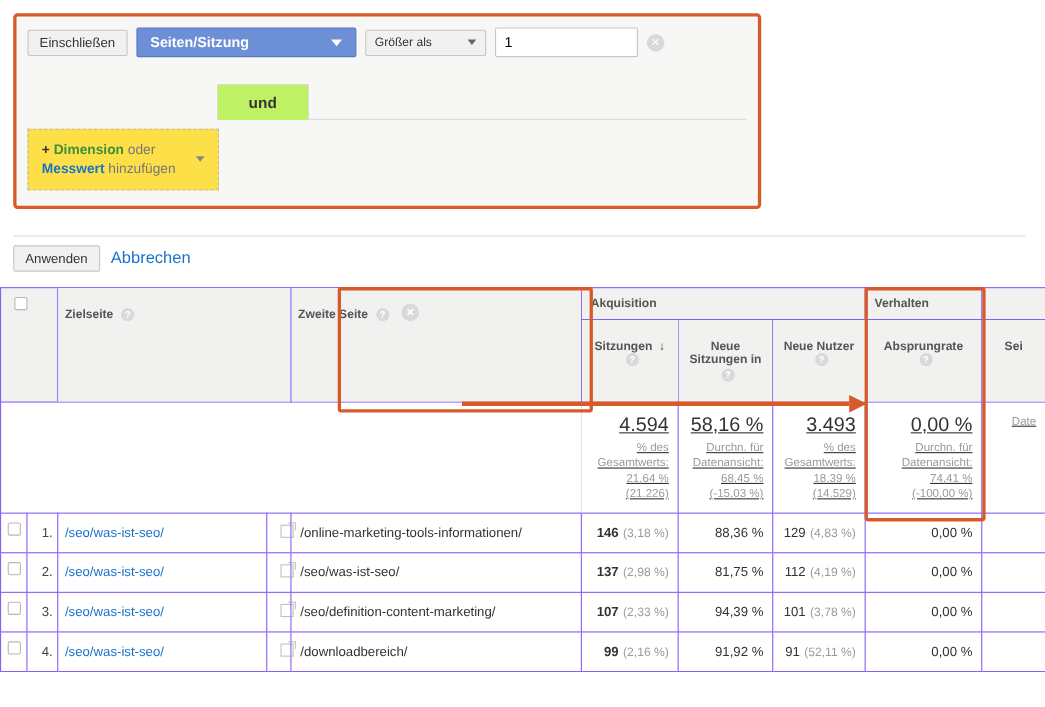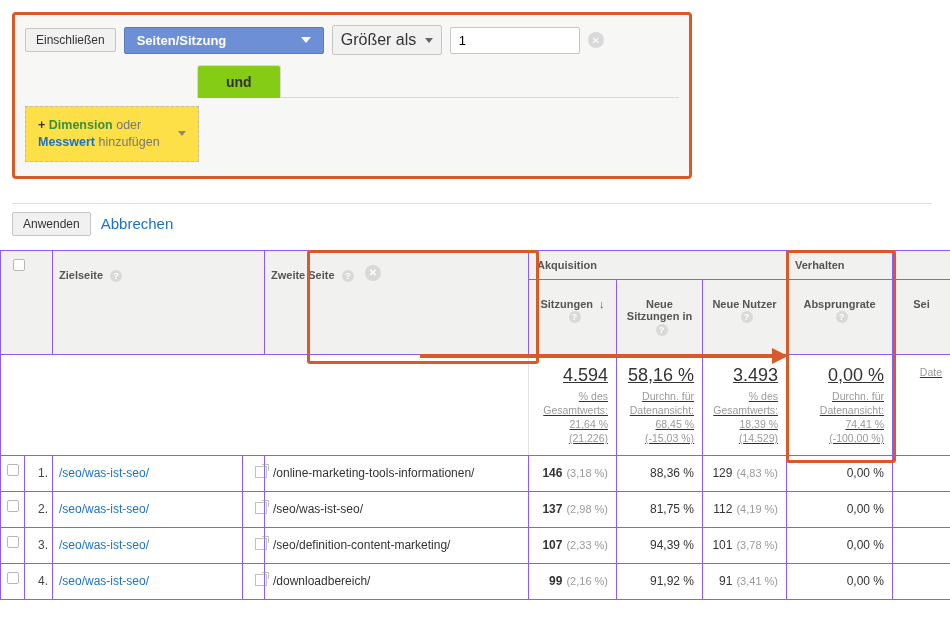--- a/index.html
+++ b/index.html
@@ -17,21 +17,21 @@
     border-radius: 4px;
     margin: 12px 12px 0 12px;
     padding: 10px 10px 14px 10px;
     background: #f7f7f5;
     width: 680px;
   }
   .filter-row {
     display: flex;
     align-items: center;
     gap: 8px;
-    margin-bottom: 10px;
+    margin-bottom: 24px;
   }
   .btn-small {
     background: #f1f1f1;
     border: 1px solid #c6c6c6;
     border-radius: 2px;
     font-size: 12px;
     padding: 4px 10px;
     cursor: pointer;
     color: #333;
   }
@@ -58,21 +58,21 @@
   .cond-select {
     background: #f1f1f1;
     border: 1px solid #c6c6c6;
     border-radius: 2px;
     padding: 5px 8px;
     width: 110px;
     display: flex;
     align-items: center;
     justify-content: space-between;
     cursor: pointer;
-    font-size: 16px;
+    font-size: 11px;
   }
   .cond-select .triangle {
     width: 0; height: 0;
     border-left: 4px solid transparent;
     border-right: 4px solid transparent;
     border-top: 5px solid #666;
   }
   .val-input {
     border: 1px solid #c6c6c6;
     border-radius: 2px;
@@ -84,21 +84,21 @@
   .clear-circle {
     width: 16px; height: 16px;
     border-radius: 50%;
     background: #d9d9d9;
     display: flex; align-items: center; justify-content: center;
     font-size: 10px; color: #fff;
     cursor: pointer;
   }
   .tab-row { display: flex; align-items: stretch; margin-bottom: 8px; }
   .tab-und {
-    background: #84cc16;
+    background: #bef264;
     border: 1px solid #d9d9d9;
     border-bottom: none;
     padding: 8px 28px;
     font-weight: bold;
     font-size: 14px;
     border-top-left-radius: 3px;
     border-top-right-radius: 3px;
     margin-left: 86px;
   }
   .tab-fill {
@@ -428,21 +428,21 @@
           <td class="num-cell cutcol"></td>
         </tr>
         <tr>
           <td class="chk-cell"><span class="chk"></span></td>
           <td class="idx-cell">4.</td>
           <td class="link-cell"><a href="#" class="page-link">/seo/was-ist-seo/</a></td>
           <td class="link-cell" style="text-align:center;"><span class="ext-icon"></span></td>
           <td class="sec-cell">/downloadbereich/</td>
           <td class="num-cell"><span class="bold">99</span><span class="pct">(2,16 %)</span></td>
           <td class="num-cell">91,92 %</td>
-          <td class="num-cell">91<span class="pct">(3,41 %)</span></td>
+          <td class="num-cell">91<span class="pct">(52,11 %)</span></td>
           <td class="num-cell">0,00 %</td>
           <td class="num-cell cutcol"></td>
         </tr>
       </tbody>
   </table>
 
   <div class="hl-box" style="top:0px; left:307px; width:232px; height:114px;"></div>
   <div class="hl-box" style="top:0px; left:786px; width:110px; height:213px;"></div>
 
   <svg class="arrow-svg" style="top:96px; left:420px;" width="370" height="24">

